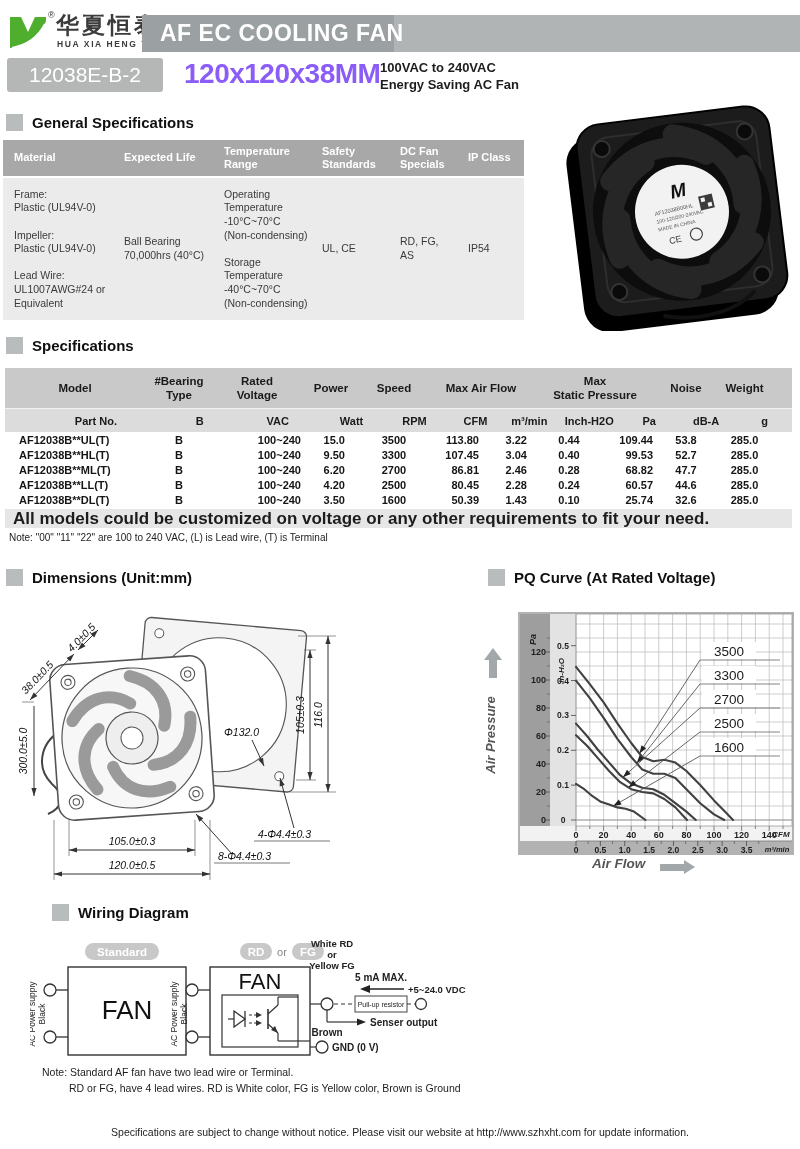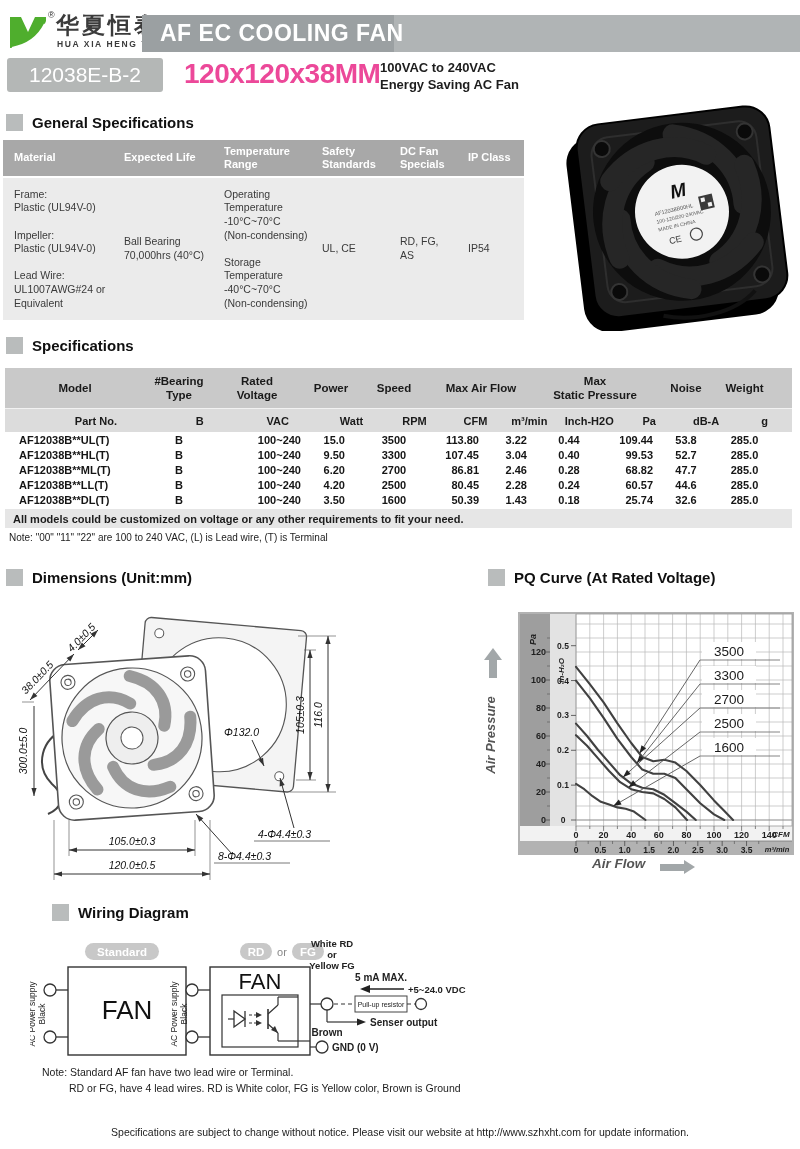--- a/index.html
+++ b/index.html
@@ -10,21 +10,21 @@
 
   
   .banner{left:142px;top:15px;width:658px;height:37px;background:#b0b4b5;}
   .banner-dark{width:252px;height:100%;background:#9ba0a2;display:flex;align-items:center;}
   .banner-title{color:#fff;font-weight:bold;font-size:23px;letter-spacing:.5px;padding-left:18px;white-space:nowrap;}
   .logo{left:6px;top:8px;width:270px;height:48px;}
   .logo-cn{left:56px;top:10px;font-size:23px;font-weight:bold;color:#3b3b3b;letter-spacing:3px;font-family:"DejaVu Sans","Liberation Sans",sans-serif;}
   .logo-en{left:57px;top:39px;font-size:8.5px;color:#3b3b3b;letter-spacing:1.6px;font-weight:bold;}
   .model-badge{left:7px;top:58px;width:156px;height:34px;background:#b4b7b6;border-radius:3px;
                color:#fff;font-size:21px;display:flex;align-items:center;justify-content:center;}
-  .size-text{left:184px;top:58px;font-size:28px;color:#ec4899;font-weight:bold;letter-spacing:-.5px;}
+  .size-text{left:184px;top:58px;font-size:28px;color:#8b5cf6;font-weight:bold;letter-spacing:-.5px;}
   .subtitle{left:380px;top:60px;font-size:13px;color:#1d1d1d;line-height:1.3;font-weight:bold;}
 
   
   .sec{display:flex;align-items:center;gap:9px;}
   .sec-sq{width:17px;height:17px;background:#b9bcbc;}
   .sec-title{font-weight:bold;font-size:15px;color:#101010;}
 
   
   .gt{left:3px;top:140px;width:542px;}
   .gt-row{display:flex;gap:0;}
@@ -47,21 +47,21 @@
   .sc3{width:60px;text-align:right;padding-right:16px;}
   .sc4{width:66px;}
   .sc5{width:56px;text-align:right;padding-right:4px;}
   .sc6{width:52px;text-align:right;padding-right:8px;}
   .sc7{width:68px;}
   .sc8{width:52px;text-align:right;padding-right:2px;}
   .sc9{width:62px;} .sc10{width:55px;}
   .gw-model{width:140px;} .gw-bear{width:68px;} .gw-volt{width:88px;} .gw-pow{width:60px;} .gw-spd{width:66px;}
   .gw-air{width:108px;} .gw-pres{width:120px;} .gw-noise{width:62px;} .gw-wt{width:55px;}
   .st-note{left:5px;top:509px;width:787px;height:19px;background:#e6e6e6;display:flex;align-items:center;
-           padding-left:8px;box-sizing:border-box;font-size:11px;color:#1c1c1c;font-weight:bold;}
+           padding-left:8px;box-sizing:border-box;font-size:17px;color:#1c1c1c;font-weight:bold;}
   .st-foot{left:9px;top:532px;font-size:10px;color:#1c1c1c;}
 
   
   .vlabel{left:483px;top:810px;width:150px;transform:rotate(-90deg);transform-origin:0 0;
           font-style:italic;font-size:13px;color:#555;text-align:center;font-weight:bold;}
   .arrow-up-tri{left:484px;top:648px;width:0;height:0;border-left:9px solid transparent;
           border-right:9px solid transparent;border-bottom:12px solid #a2a7a9;}
   .arrow-up-bar{left:489px;top:660px;width:8px;height:18px;background:#a2a7a9;}
   .airflow-label{left:592px;top:856px;font-style:italic;font-size:13.5px;color:#555;font-weight:bold;}
   .arrow-r-bar{left:660px;top:864px;width:24px;height:7px;background:#a2a7a9;}
@@ -266,21 +266,21 @@
           <span class="sc sc10">285.0</span>
         </div>
         <div class="spec-row">
           <span class="sc sc0">AF12038B**DL(T)</span>
           <span class="sc sc1">B</span>
           <span class="sc sc2">100~240</span>
           <span class="sc sc3">3.50</span>
           <span class="sc sc4">1600</span>
           <span class="sc sc5">50.39</span>
           <span class="sc sc6">1.43</span>
-          <span class="sc sc7">0.18</span>
+          <span class="sc sc7">0.10</span>
           <span class="sc sc8">25.74</span>
           <span class="sc sc9">32.6</span>
           <span class="sc sc10">285.0</span>
         </div>
       </div>
   </div>
   <div class="abs st-note">All models could be customized on voltage or any other requirements to fit your need.</div>
   <div class="abs st-foot">Note: "00" "11"  "22" are 100 to 240 VAC,  (L) is Lead wire, (T) is Terminal</div>
 
   <div class="abs sec" style="left:6px;top:569px;">

